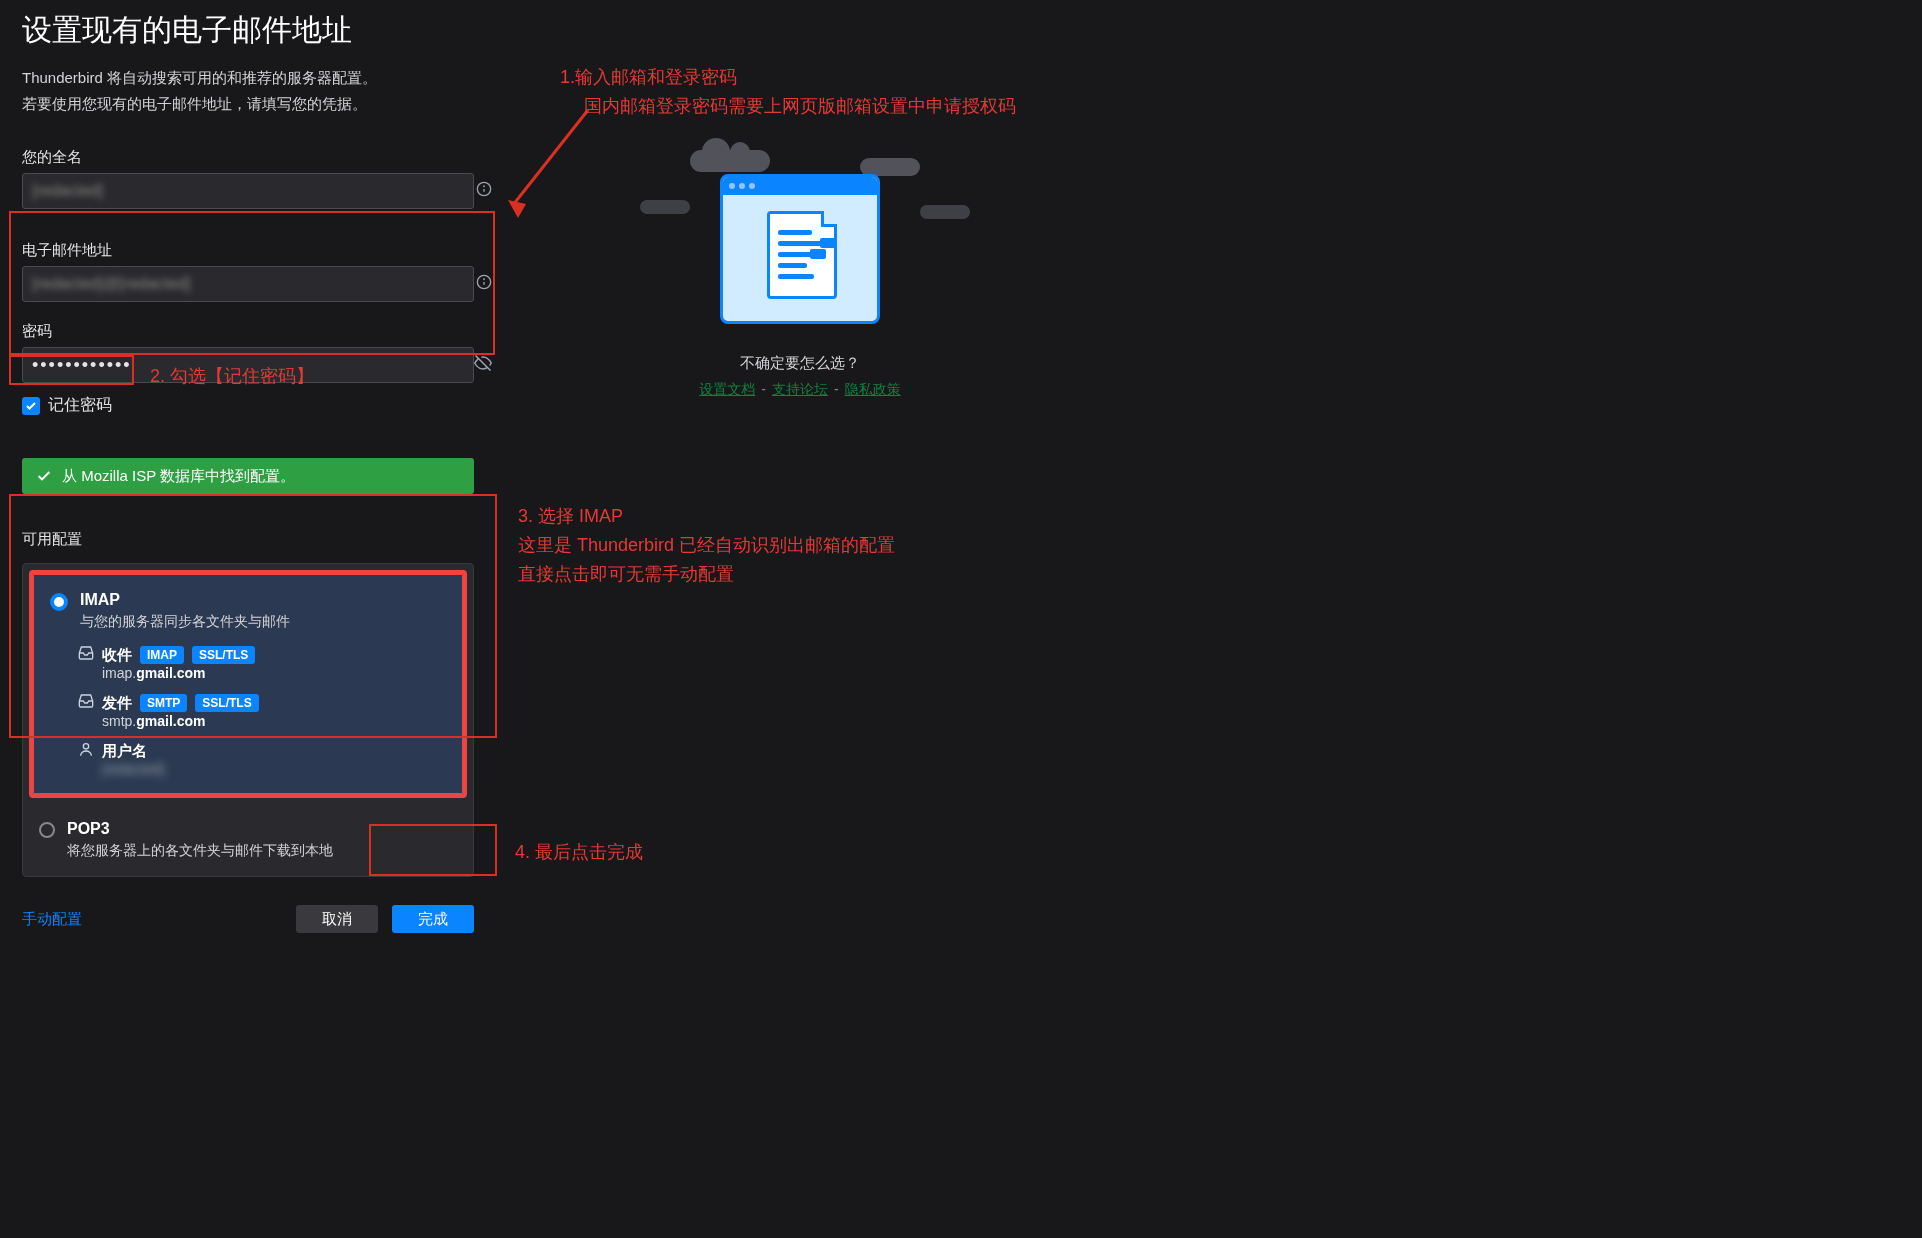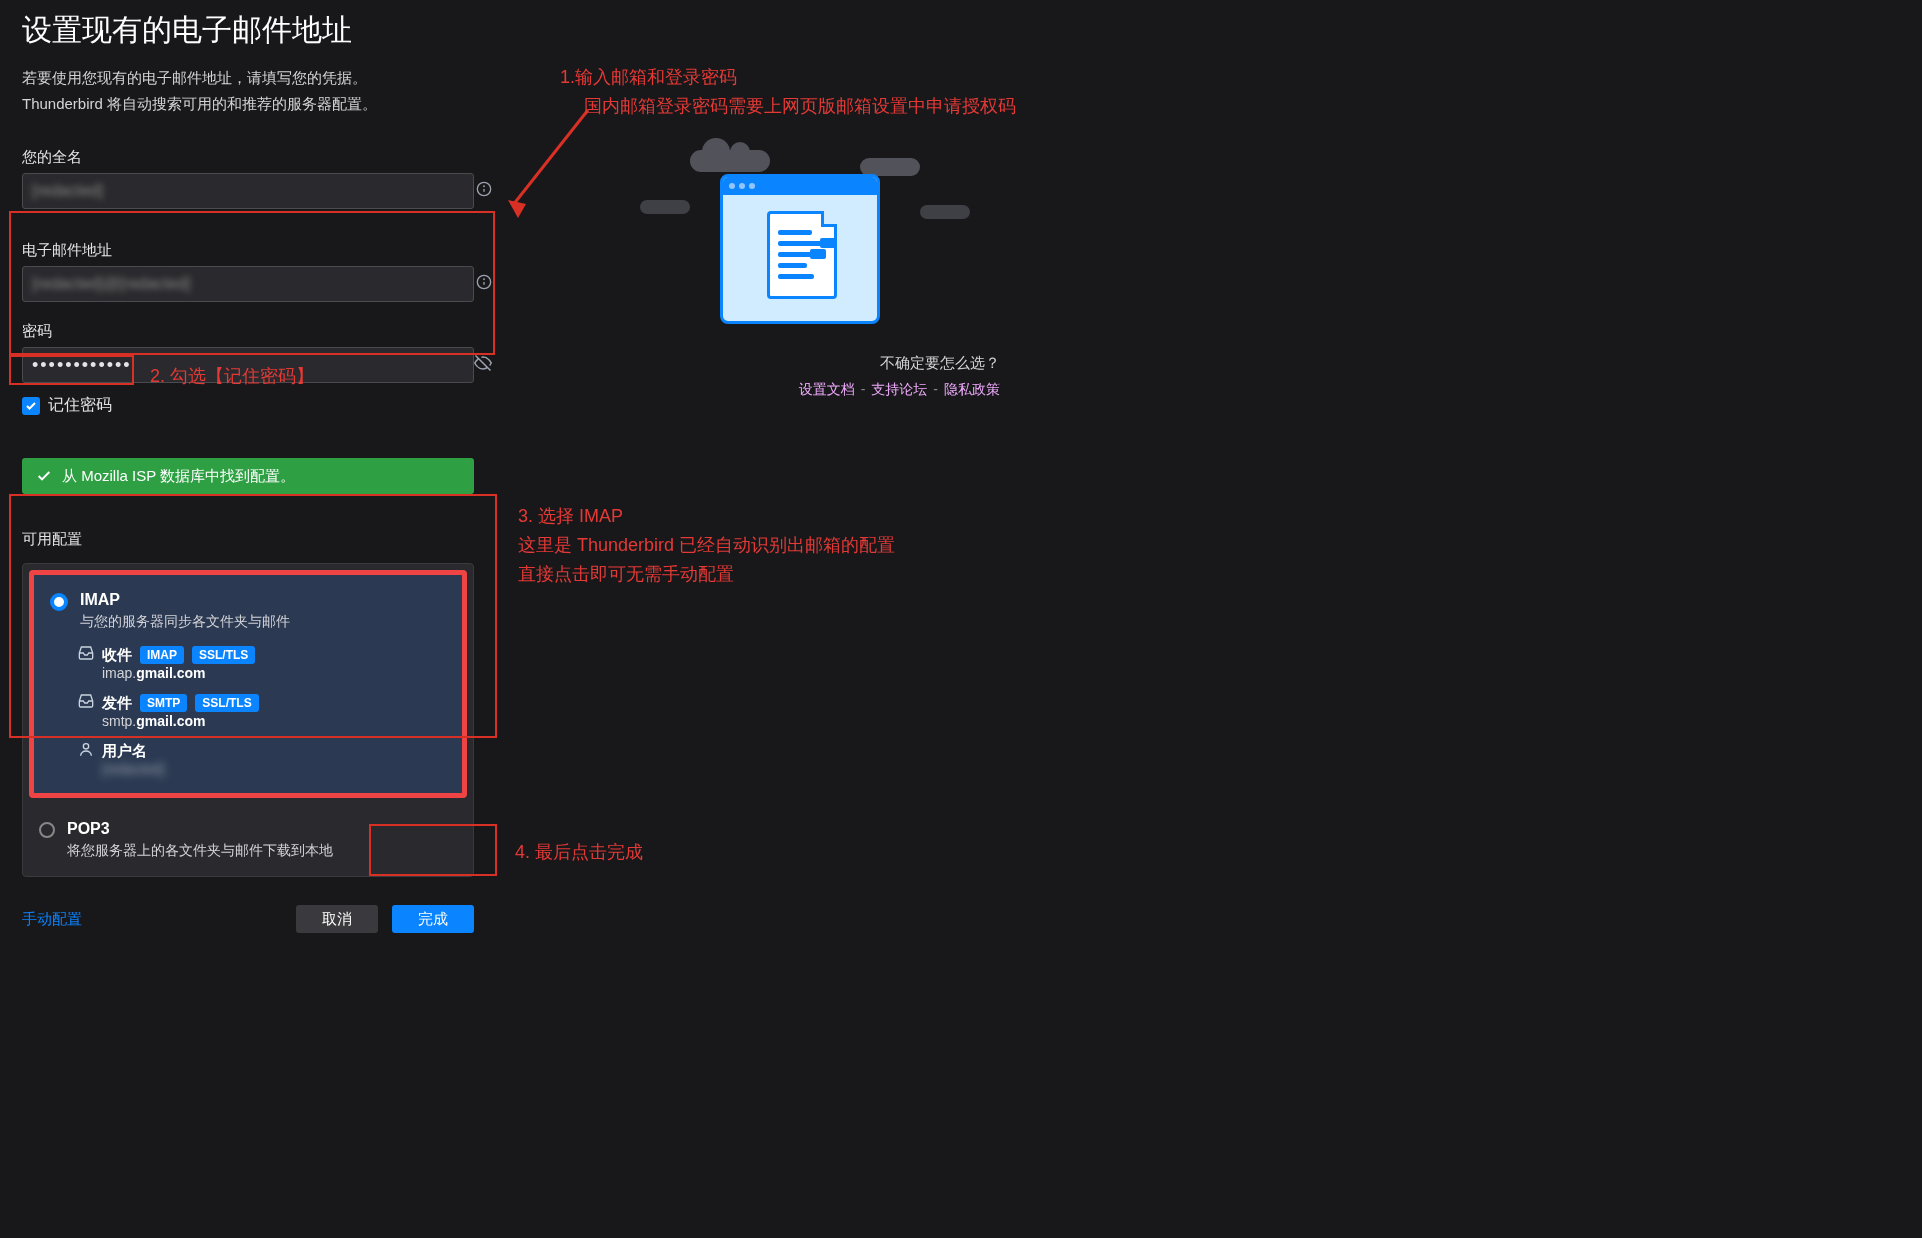--- a/index.html
+++ b/index.html
@@ -146,25 +146,25 @@
     .btn-primary{background:#0a84ff;color:#fff;}
     .manual-link{color:#0a84ff;font-size:15px;margin-right:auto;cursor:pointer;}
 
     
     .red-box{position:absolute;border:2px solid #d93025;pointer-events:none;}
     .anno{position:absolute;color:#e53935;font-size:18px;line-height:1.6;}
 
     
     .help-card{
       position:absolute; left:600px; top:150px; width:400px;
-      text-align:right;
+      text-align:center;
     }
     .help-title{color:#d4d4d8;font-size:15px;margin-bottom:8px;}
     .help-links{font-size:14px;}
-    .help-links a{color:#f0abfc;}
+    .help-links a{color:#15803d;text-decoration:underline;}
     .sep{color:#888;margin:0 6px;}
 
     
     .arrow-svg{position:absolute;pointer-events:none;}
 
     .illustration{
       width:260px;height:180px;margin:0 auto 24px;
       position:relative;
     }
     .cloud{position:absolute;background:#52525b;border-radius:20px;}
@@ -188,22 +188,22 @@
     .doc-line{height:5px;background:#0a84ff;margin:6px 0;border-radius:2px;position:relative;}
     .doc-tag{position:absolute;right:-10px;width:16px;height:10px;background:#0a84ff;border-radius:2px;}
     .doc-fold{position:absolute;top:-3px;right:-3px;width:16px;height:16px;background:#d1ebff;border-left:3px solid #0a84ff;border-bottom:3px solid #0a84ff;}
   </style>
 </head>
 <body>
 
 <div class="container">
   <div class="left-col">
     <h1>设置现有的电子邮件地址</h1>
+    <div class="sub-line">Thunderbird 将自动搜索可用的和推荐的服务器配置。</div>
     <div class="sub-line">若要使用您现有的电子邮件地址，请填写您的凭据。</div>
-    <div class="sub-line">Thunderbird 将自动搜索可用的和推荐的服务器配置。</div>
 
     <div class="field-group">
       <label class="field-label">您的全名</label>
       <div class="input-wrap">
         <input class="text-input" readonly="" style="">
         <span style="position:absolute;left:10px;top:50%;transform:translateY(-50%);" class="blur">[redacted]</span>
         <span class="input-icon">
           <svg width="16" height="16" viewBox="0 0 24 24" fill="none" stroke="currentColor" stroke-width="2">
               <circle cx="12" cy="12" r="10"></circle>
               <line x1="12" y1="16" x2="12" y2="12"></line>

